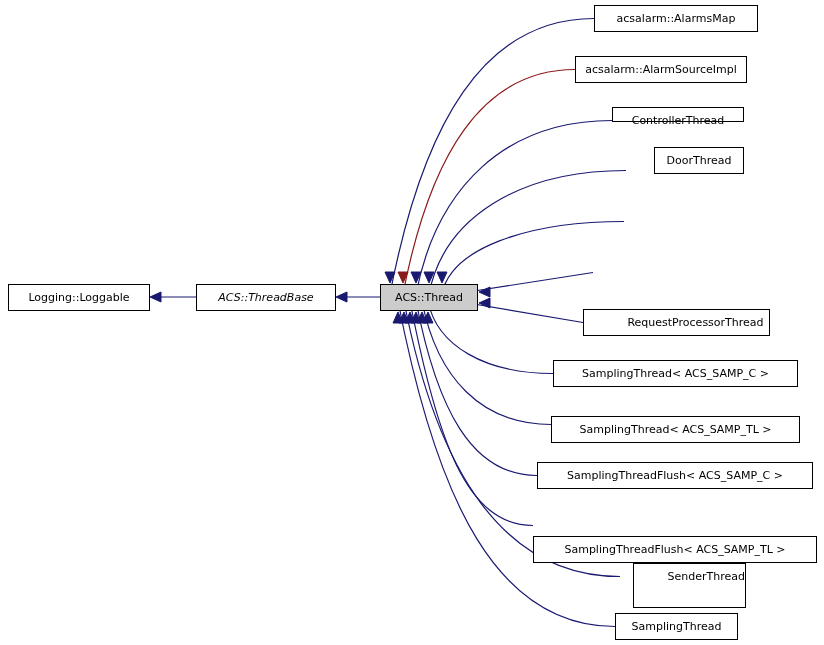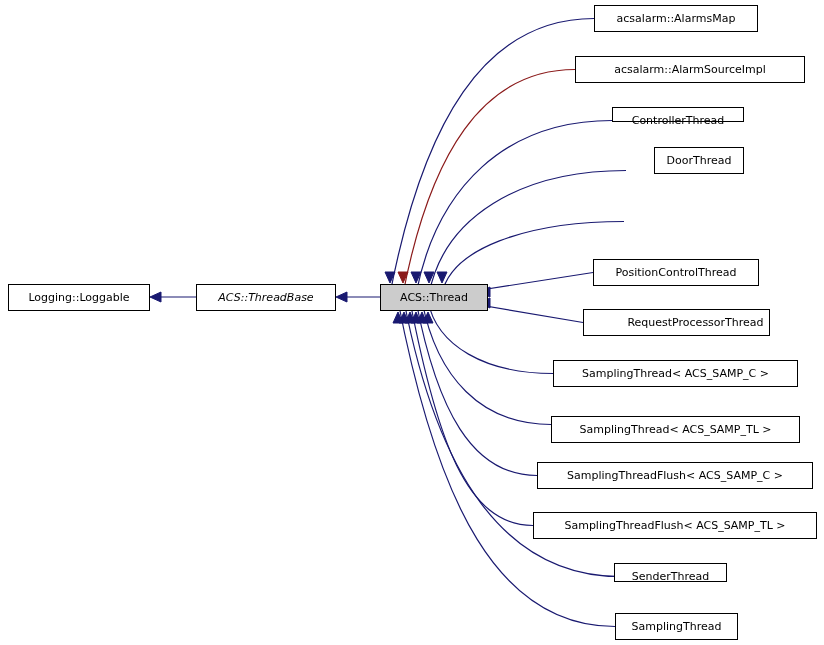--- a/index.html
+++ b/index.html
@@ -111,27 +111,26 @@
         <polygon points="404,312 409,323 399,323" fill="#191970" stroke="#191970" stroke-width="1"></polygon>
       </g>
       <g>
         <path d="M 398 301 C 437.06 502.81, 497.82 626.5, 615 626.5" fill="none" stroke="#191970" stroke-width="1.2"></path>
         <polygon points="398,312 403,323 393,323" fill="#191970" stroke="#191970" stroke-width="1"></polygon>
       </g>
     </svg>
   <div id="node-layer">
       <div class="node" style="left: 8px; top: 284px; width: 142px; height: 27px;">Logging::Loggable</div>
       <div class="node" style="left: 196px; top: 284px; width: 140px; height: 27px; font-style: italic;">ACS::ThreadBase</div>
-      <div class="node highlight" style="left: 380px; top: 284px; width: 108px; height: 27px;">ACS::Thread</div>
+      <div class="node highlight" style="left: 380px; top: 284px; width: 98px; height: 27px;">ACS::Thread</div>
       <div class="node" style="left: 594px; top: 5px; width: 164px; height: 27px;">acsalarm::AlarmsMap</div>
-      <div class="node" style="left: 575px; top: 56px; width: 230px; height: 27px;">acsalarm::AlarmSourceImpl</div>
+      <div class="node" style="left: 575px; top: 56px; width: 172px; height: 27px;">acsalarm::AlarmSourceImpl</div>
       <div class="node" style="left: 612px; top: 107px; width: 132px; height: 15px;">ControllerThread</div>
       <div class="node" style="left: 626px; top: 147px; width: 90px; height: 27px; margin-left: 28px;">DoorThread</div>
-      <div class="node" style="left: 593px; top: 259px; width: 166px; height: 27px;">PositionControlThread</div>
       <div class="node" style="left: 583px; top: 309px; width: 187px; height: 27px; padding-left: 38px;">RequestProcessorThread</div>
       <div class="node" style="left: 553px; top: 360px; width: 245px; height: 27px;">SamplingThread&lt; ACS_SAMP_C &gt;</div>
       <div class="node" style="left: 551px; top: 416px; width: 249px; height: 27px;">SamplingThread&lt; ACS_SAMP_TL &gt;</div>
       <div class="node" style="left: 537px; top: 462px; width: 276px; height: 27px;">SamplingThreadFlush&lt; ACS_SAMP_C &gt;</div>
-      <div class="node" style="left: 533px; top: 512px; width: 284px; height: 27px;">SamplingThreadFlush&lt; ACS_SAMP_TL &gt;</div>
-      <div class="node" style="left: 614px; top: 563px; width: 113px; height: 19px;">SenderThread</div>
+      <div class="node" style="left: 533px; top: 536px; width: 284px; height: 27px;">SamplingThreadFlush&lt; ACS_SAMP_TL &gt;</div>
+      <div class="node" style="left: 633px; top: 563px; width: 113px; height: 45px; text-align: right;">SenderThread</div>
       <div class="node" style="left: 615px; top: 613px; width: 123px; height: 27px;">SamplingThread</div>
     </div>
 </div>
 
 </body></html>

